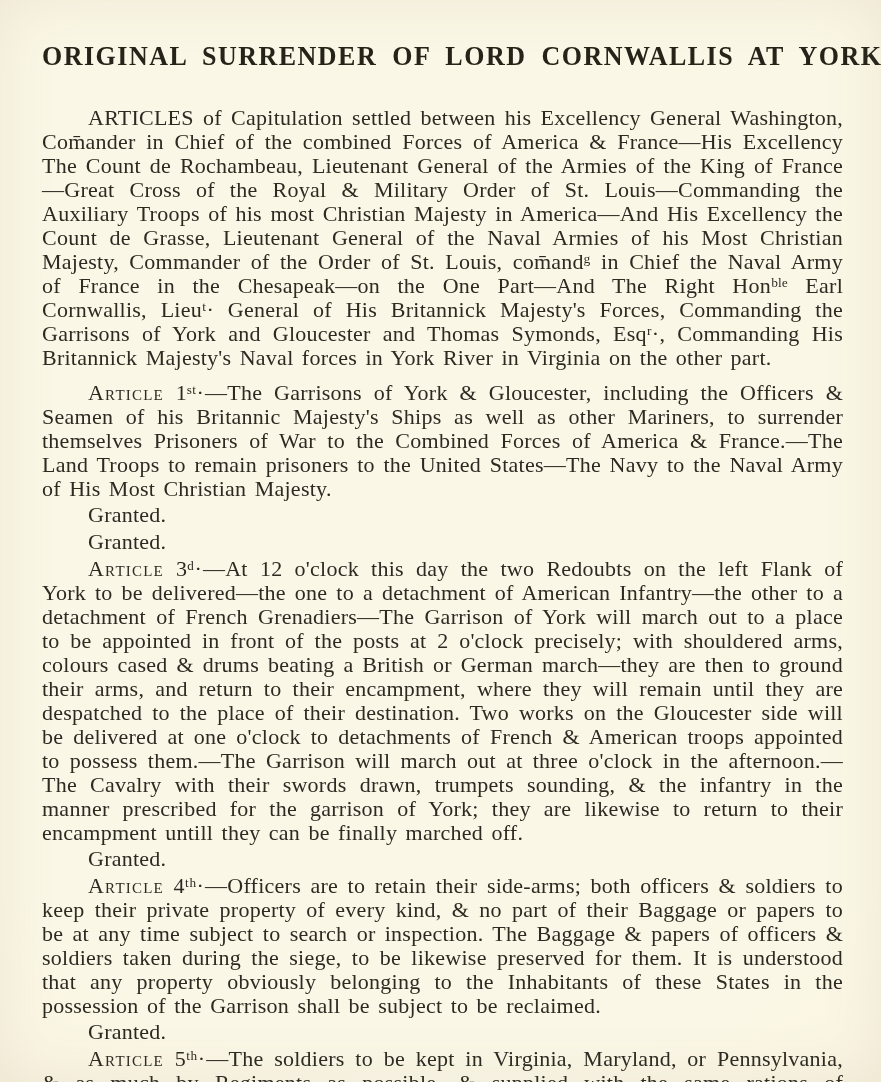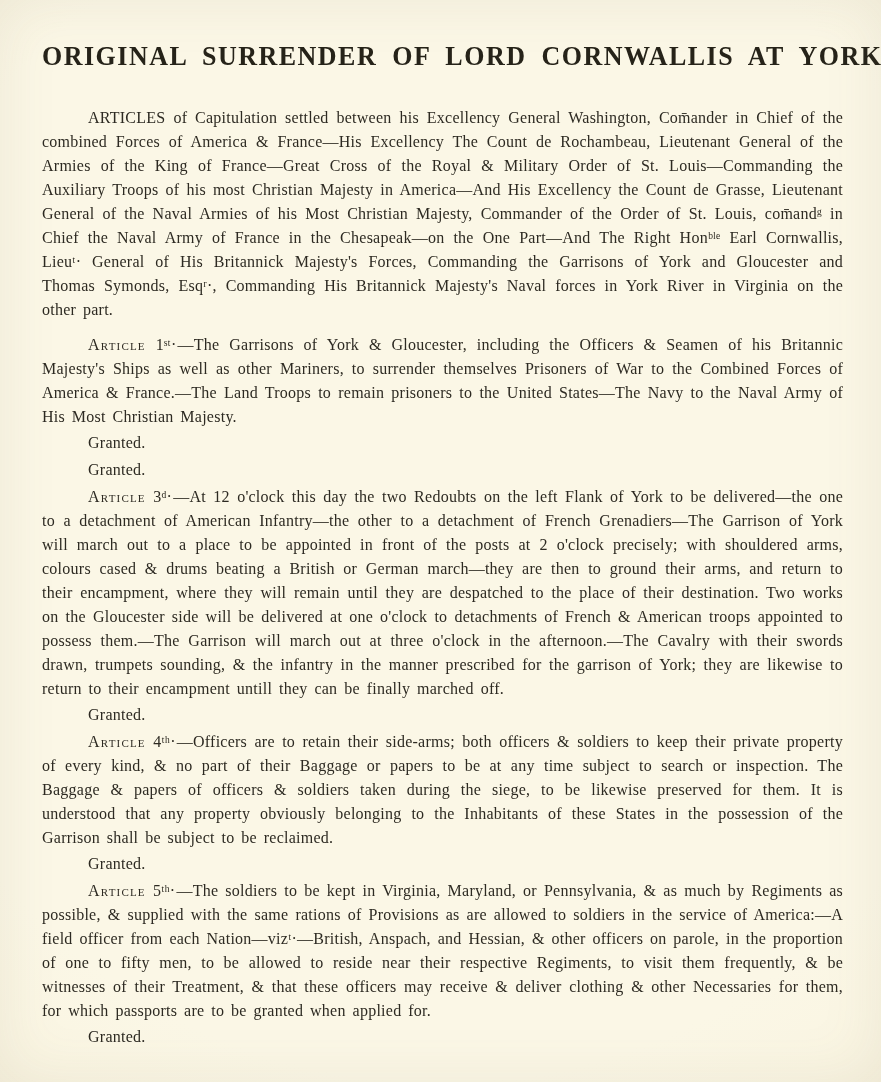--- a/index.html
+++ b/index.html
@@ -33,21 +33,21 @@
     font-size: 26px;
     font-weight: 700;
     letter-spacing: 1.5px;
     word-spacing: 7px;
     color: #262319;
     transform: scaleY(1.04);
     white-space: nowrap;
   }
   .para {
     margin: 0;
-    font-size: 16px;
+    font-size: 22px;
     line-height: 24px;
     letter-spacing: 0.25px;
     word-spacing: 2.6px;
     text-align: justify;
     text-indent: 46px;
     color: #2d2a22;
     font-family: Liberation Serif, serif;
   }
   .intro { margin-bottom: 11px; }
   .article-block { margin-top: 1px; }

